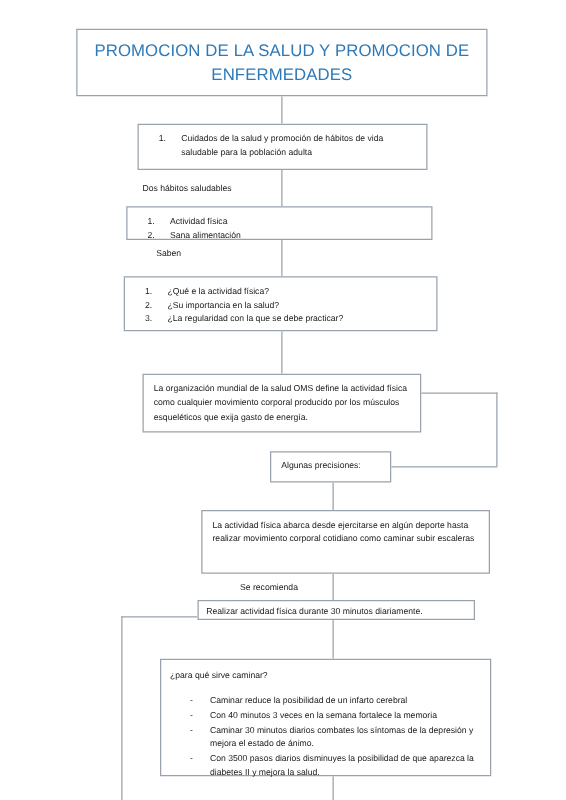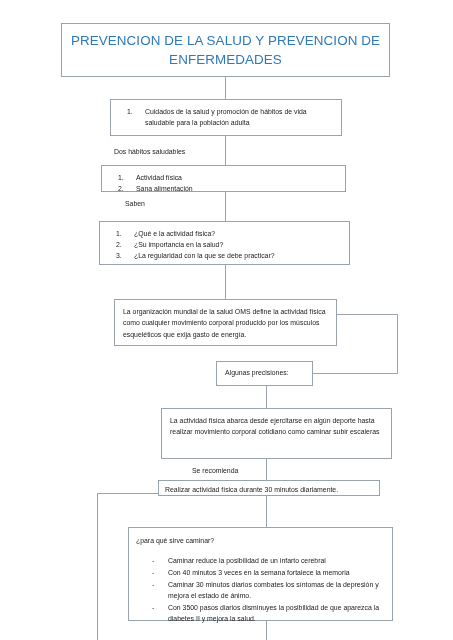--- a/index.html
+++ b/index.html
@@ -120,21 +120,21 @@
   <div class="conn v" style="left:266px; top:459px; height:21px;"></div>
 
   <div class="conn h" style="left:97px; top:493px; width:61px;"></div>
   <div class="conn v" style="left:97px; top:493px; height:147px;"></div>
 
   <div class="conn v" style="left:266px; top:496px; height:31px;"></div>
 
   <div class="conn v" style="left:266px; top:621px; height:19px;"></div>
 
   <div class="box title-box" style="left:61px; top:23px; width:329px; height:54px;">
-    <div class="title-text">PREVENCION DE LA SALUD Y PREVENCION DE ENFERMEDADES</div>
+    <div class="title-text">PROMOCION DE LA SALUD Y PROMOCION DE ENFERMEDADES</div>
   </div>
 
   <div class="box pad-a" style="left:110px; top:99px; width:232px; height:37px;">
     <ol class="num-list">
       <li>
         <span class="num">1.</span>
         <span>Cuidados de la salud y promoción de hábitos de vida saludable para la población adulta</span>
       </li>
     </ol>
   </div>

